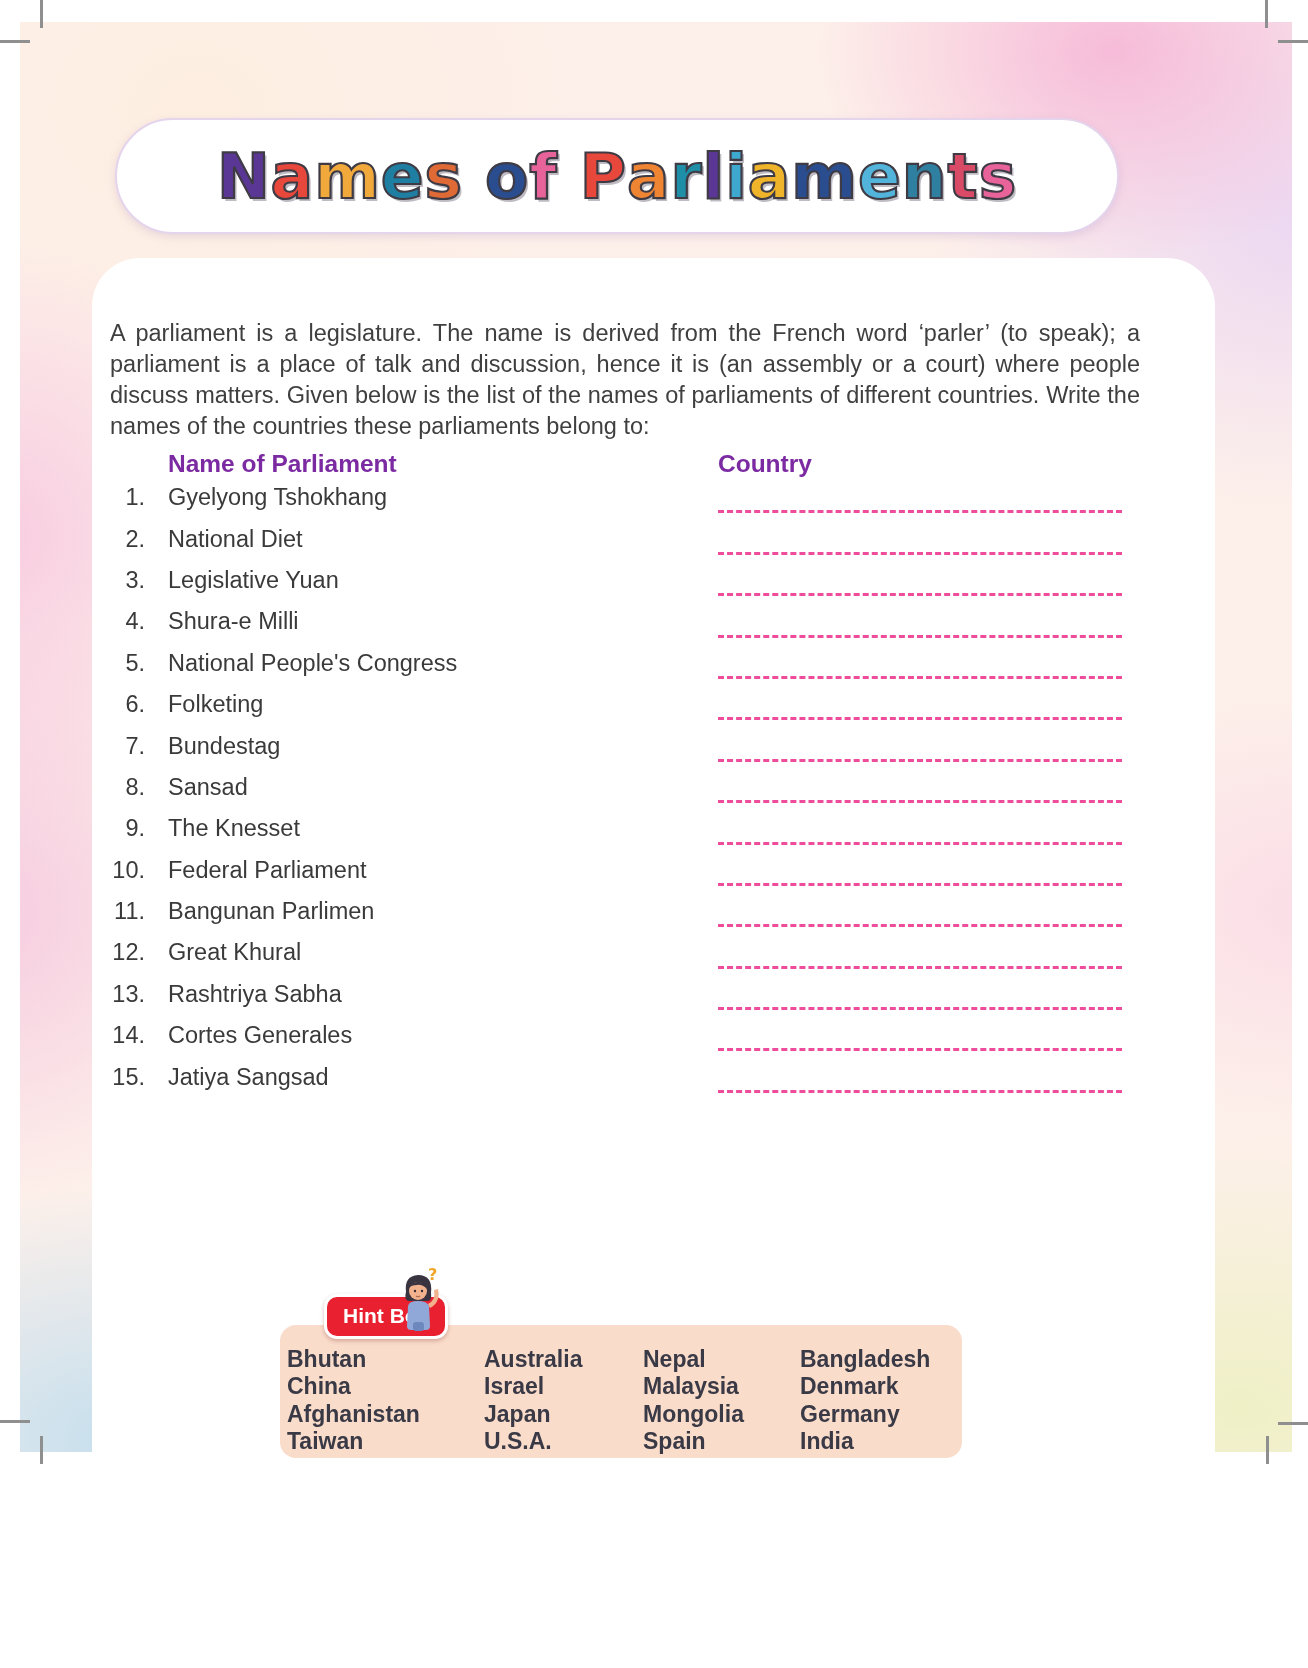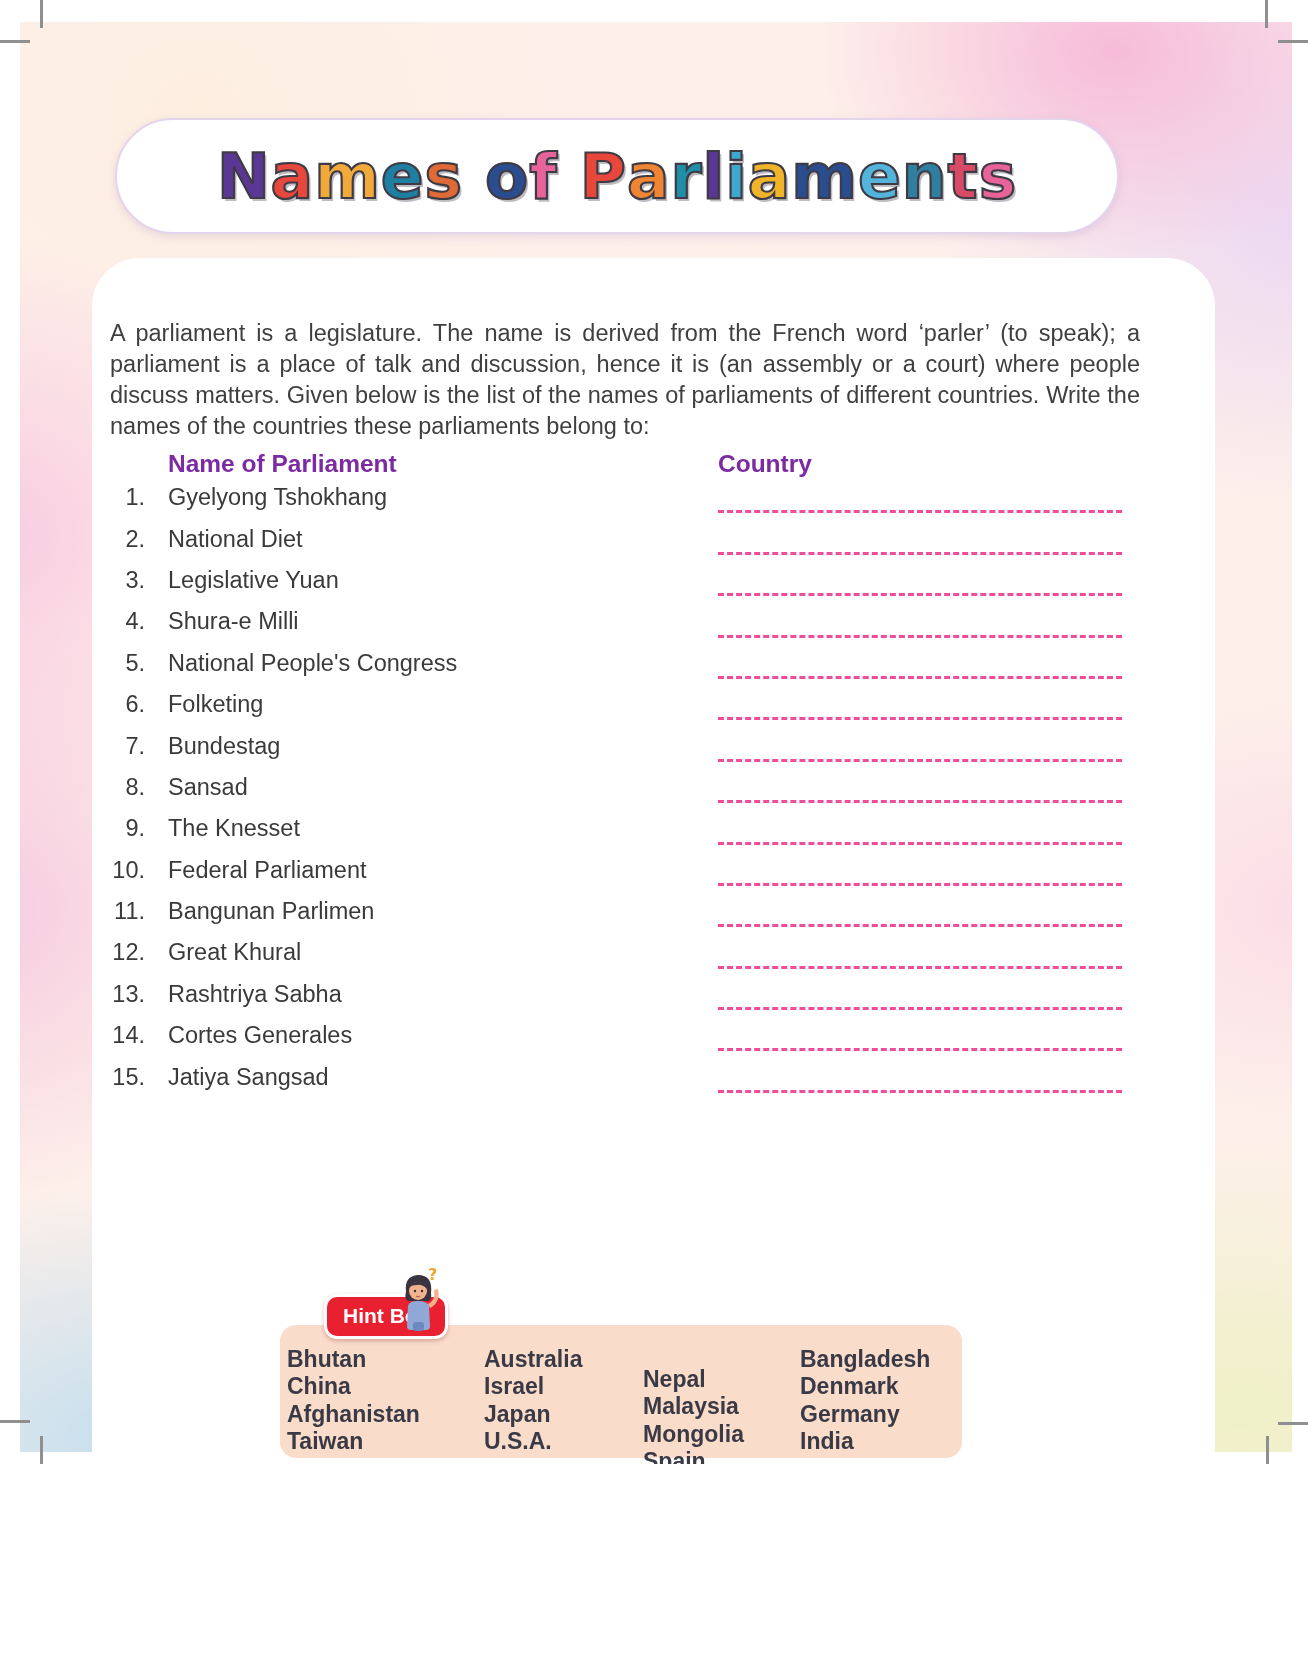--- a/index.html
+++ b/index.html
@@ -57,21 +57,21 @@
     background:var(--hint-bg,#fadccb);border-radius:16px;}
   .hint-label{position:absolute;left:200px;top:1036px;height:33px;padding:2px 16px 4px 16px;
     background:var(--hint-label-red,#e8202f);border:3px solid #ffffff;border-radius:13px;
     color:#ffffff;font-weight:bold;font-size:21px;display:flex;align-items:center;
     box-shadow:0 2px 4px rgba(120,40,40,.3);z-index:2;margin-left:32px;}
   .hint-kid{position:absolute;left:300px;top:1008px;z-index:3;}
   .hint-grid{position:absolute;left:195px;top:1088px;display:flex;font-size:23px;color:#3a3a46;z-index:2;}
   .hcol{line-height:27.4px;font-weight:bold;}
   .hcol:nth-child(1){width:197px;}
   .hcol:nth-child(2){width:159px;}
-  .hcol:nth-child(3){width:157px;margin-top:20px;}
+  .hcol:nth-child(3){width:157px;}
 
   
   .burst-wrap{position:absolute;left:603px;top:1536px;width:94px;height:86px;}
   .burst-num{position:absolute;left:0;top:0;width:94px;height:80px;display:flex;align-items:center;justify-content:center;
     font-size:25px;font-weight:bold;color:#0369a1;}
   .book-code{position:absolute;left:1114px;top:1553px;width:162px;height:36px;background:#0f766e;
     display:flex;align-items:center;justify-content:center;
     font-family:"Liberation Serif",serif;font-size:30px;color:#1c1c1c;}
 </style>
 </head>

